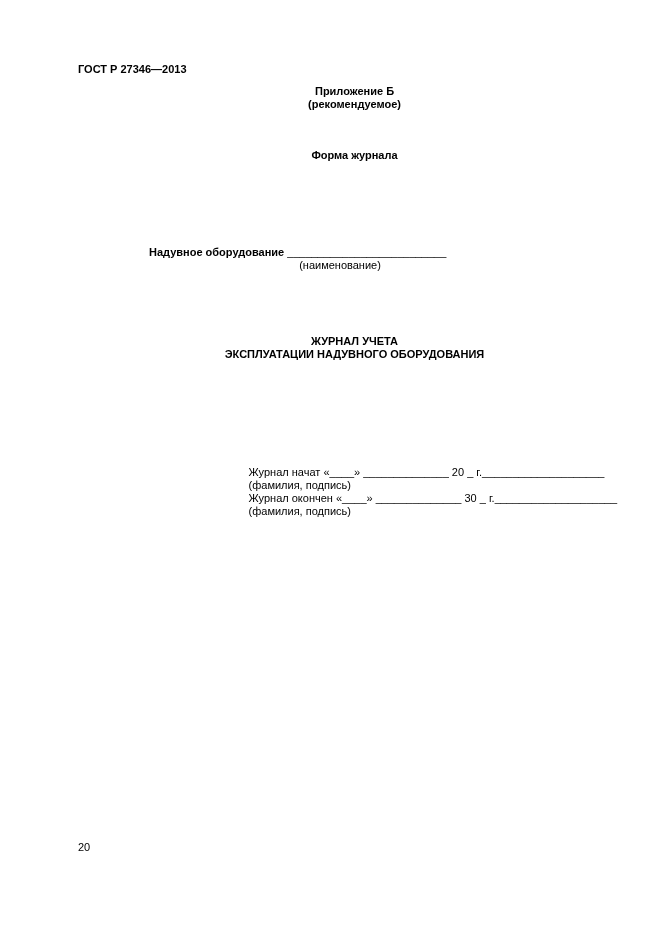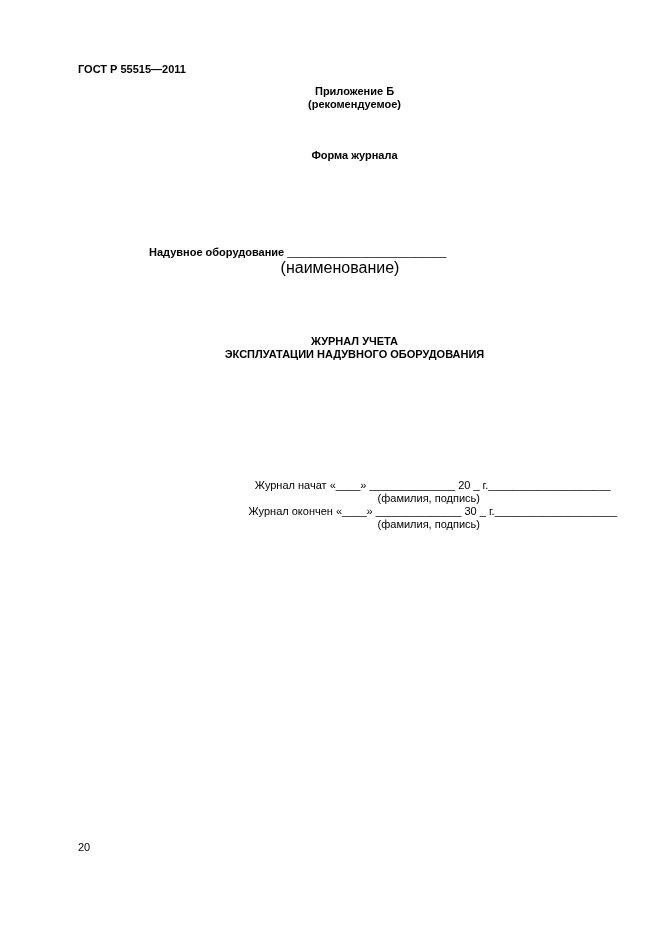--- a/index.html
+++ b/index.html
@@ -44,30 +44,29 @@
     left: 107px;
     top: 246px;
     white-space: nowrap;
   }
   .equip-caption {
     position: absolute;
     left: 267px;
     top: 259px;
     width: 146px;
     text-align: center;
-    font-size: 16px;
+    font-size: 11px;
   }
 
   .dates {
     position: absolute;
     top: 466px;
     right: 44px;
-    text-align: center;
+    text-align: left;
     white-space: nowrap;
-    margin-top: 13px;
   }
   .date-line {
     line-height: 13px;
   }
   .date-caption {
     line-height: 12px;
     padding-right: 8px;
     margin-bottom: 1px;
   }
 
@@ -76,21 +75,21 @@
     left: 78px;
     top: 841px;
     text-align: right;
   }
 </style>
 </head>
 <body>
 
 <div class="page">
 
-  <div class="doc-header">ГОСТ Р 55515—2011</div>
+  <div class="doc-header">ГОСТ Р 27346—2013</div>
 
   <div class="centered appendix">
     <div>Приложение Б</div>
     <div>(рекомендуемое)</div>
   </div>
 
   <div class="centered form-title">Форма журнала</div>
 
   <div class="equipment">
     <span class="bold">Надувное оборудование</span>

